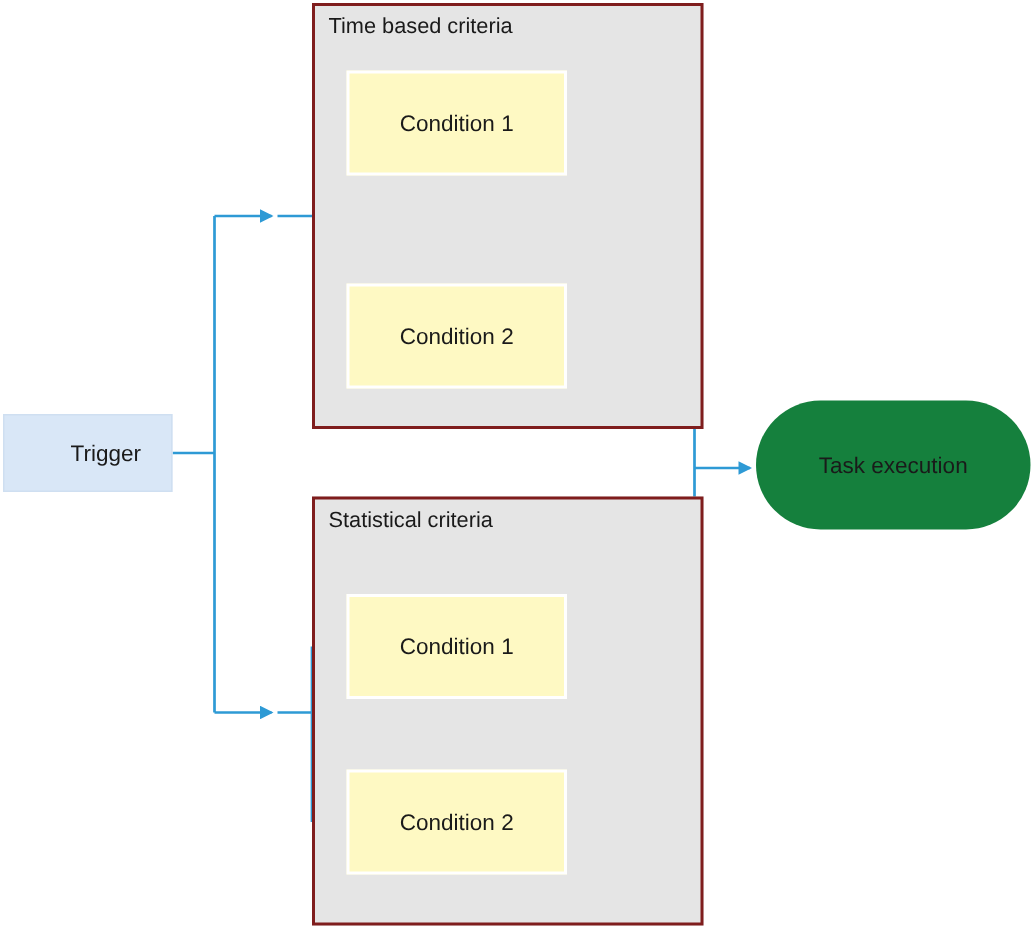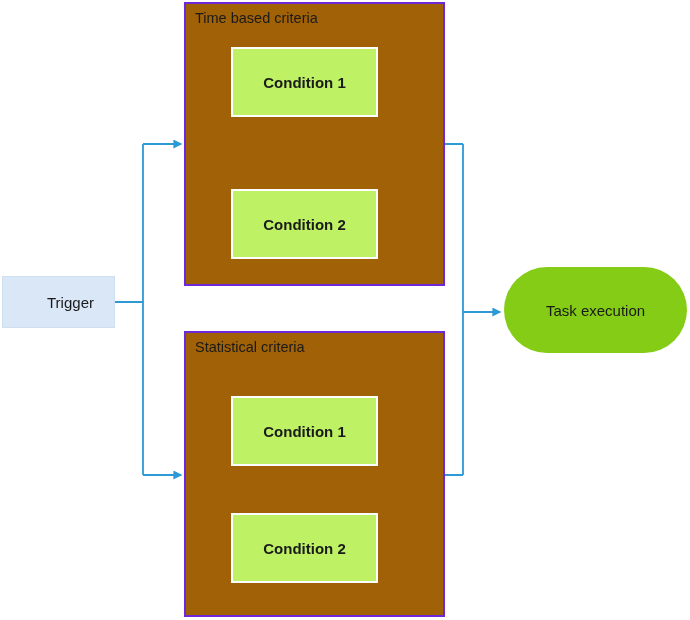--- a/index.html
+++ b/index.html
@@ -11,23 +11,24 @@
   .canvas {
     position: relative;
     width: 690px;
     height: 620px;
     background: #ffffff;
     overflow: hidden;
     color: #1a1a1a;
   }
   .group {
     position: absolute;
-    background: #a16207;
-    border: 2px solid #6d28d9;
+    background: #e5e5e5;
+    border: 2px solid #7f1d1d;
     box-sizing: border-box;
+    margin-left: 24px;
   }
   .group-title {
     display: block;
     padding: 6px 0 0 9px;
     font-size: 14.5px;
     color: #1a1a1a;
     white-space: nowrap;
   }
   .node {
     position: absolute;
@@ -35,39 +36,38 @@
     display: flex;
     align-items: center;
     justify-content: center;
     font-size: 15px;
     color: #1a1a1a;
     text-align: center;
   }
   .condition {
     width: 147px;
     height: 70px;
-    background: #bef264;
+    background: #fef9c3;
     border: 2px solid #ffffff;
-    font-weight: bold;
   }
   .trigger {
     left: 2px;
     top: 276px;
     width: 113px;
     height: 52px;
     background: #d9e7f7;
     border: 1px solid #cfdff1;
     padding-left: 24px;
   }
   .task {
     left: 504px;
     top: 267px;
     width: 183px;
     height: 86px;
-    background: #84cc16;
+    background: #15803d;
     border-radius: 43px;
   }
   .throttle {
     position: absolute;
     left: 225px;
     top: 295px;
     width: 160px;
     height: 27px;
     line-height: 27px;
     text-align: center;

